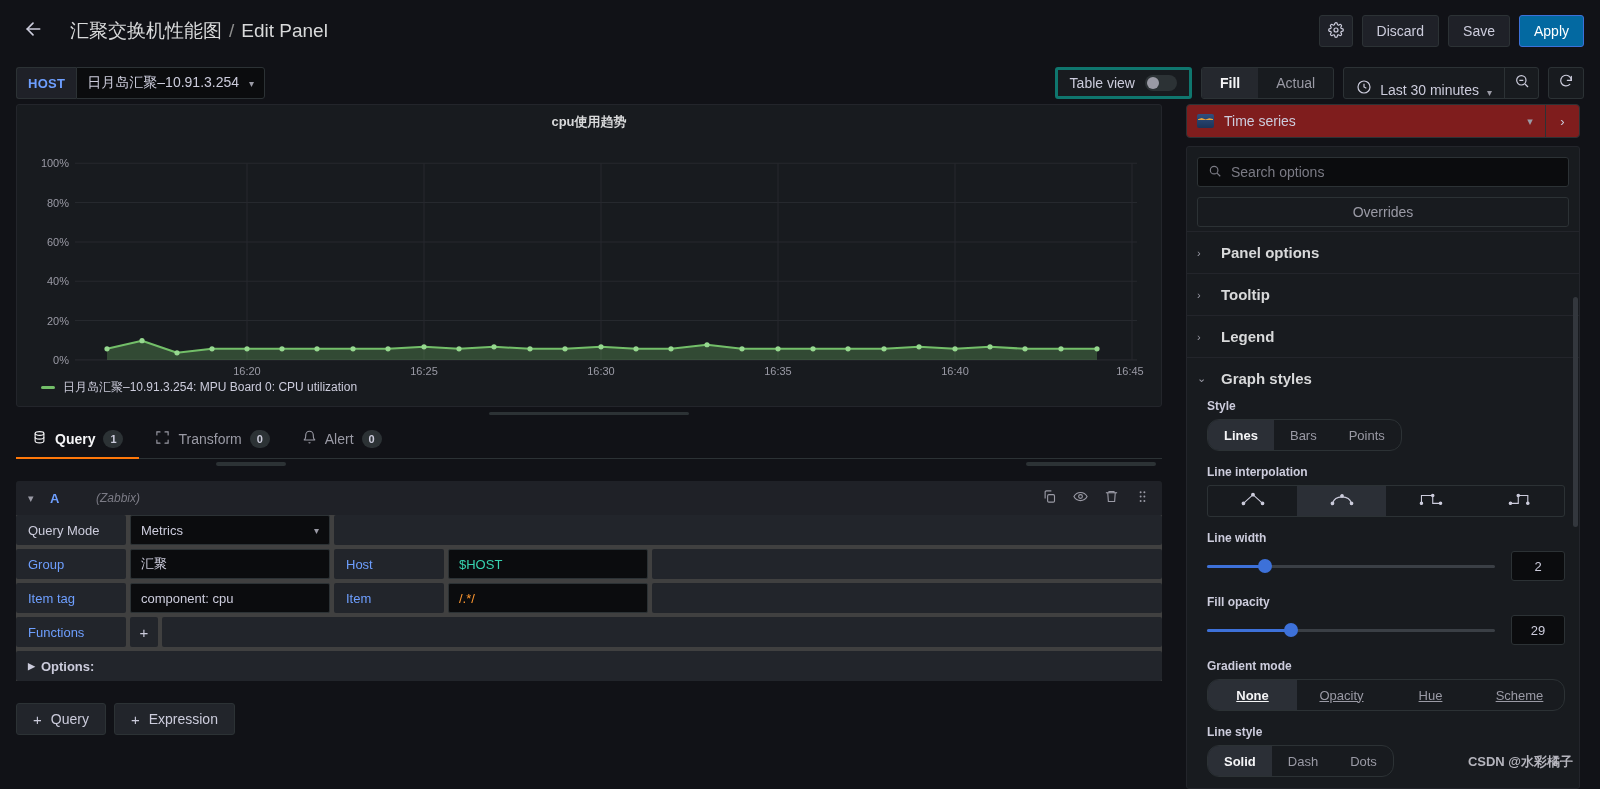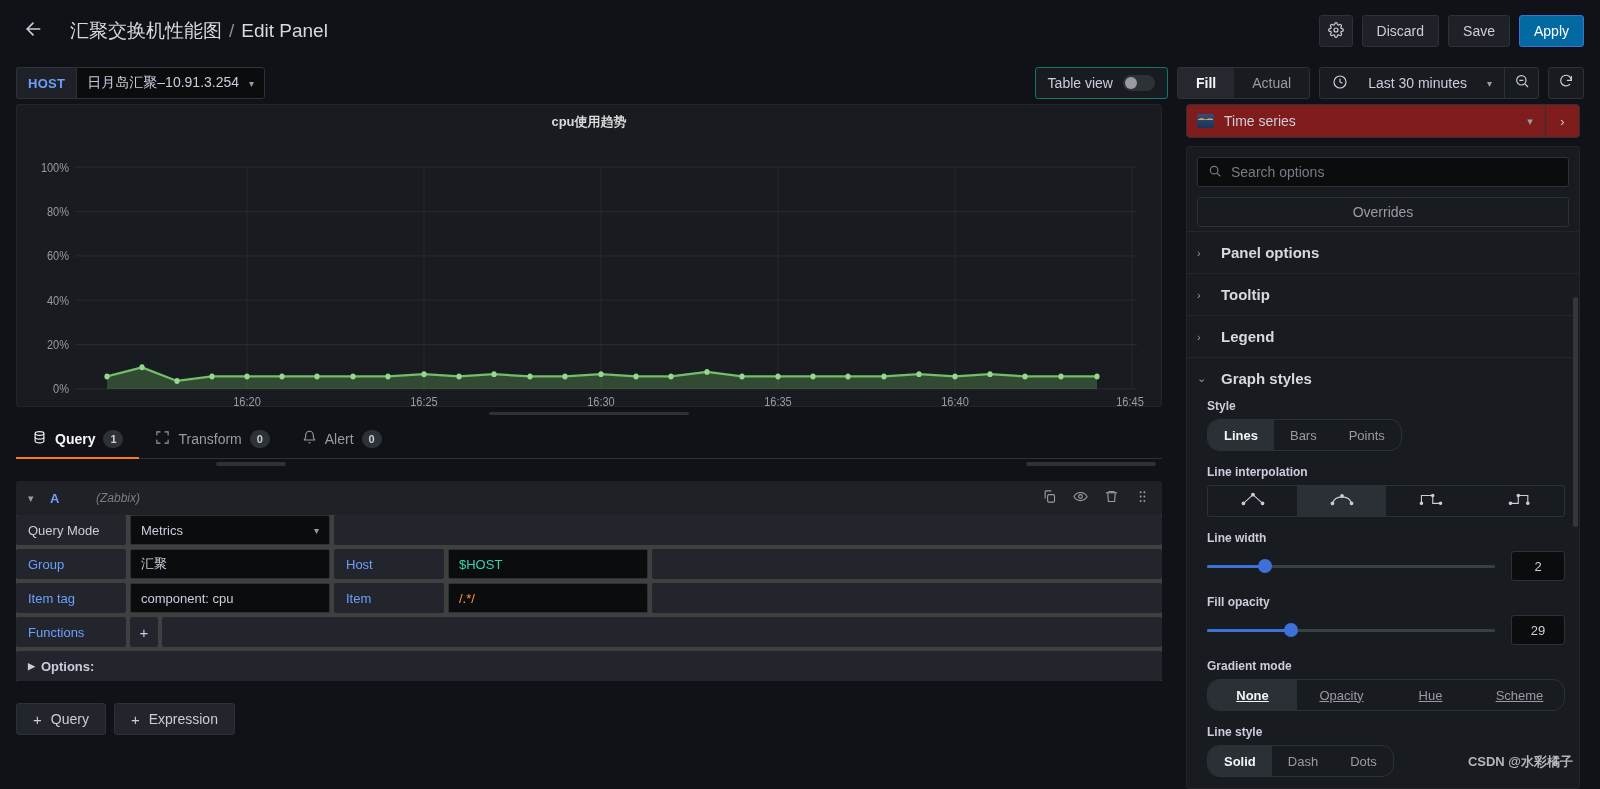--- a/index.html
+++ b/index.html
@@ -54,21 +54,21 @@
     height: 32px; min-width: 188px; padding: 0 10px; display: flex; align-items: center;
     justify-content: space-between; gap: 10px;
     background: #0b0c0e; border: 1px solid #2c3235; border-radius: 0 3px 3px 0;
     color: #ccccdc; font-size: 14px; cursor: pointer;
   }
   .caret { font-size: 10px; color: #9a9aa5; }
 
   .subbar-center { margin-left: auto; display: flex; align-items: center; gap: 9px; }
   .tableview-box {
     height: 32px; display: flex; align-items: center; gap: 10px;
-    padding: 0 12px; background: #181b1f; border: 1px solid #0f766e; border-radius: 3px;
+    padding: 0 12px; background: #181b1f; border: 3px solid #0f766e; border-radius: 3px;
     font-size: 14px; color: #ccccdc; cursor: pointer;
   }
   .switch {
     width: 32px; height: 16px; border-radius: 9px; background: #2c3235;
     position: relative; display: inline-block;
   }
   .switch .knob {
     position: absolute; top: 2px; left: 2px; width: 12px; height: 12px;
     border-radius: 50%; background: #9a9aa5;
   }
@@ -80,21 +80,21 @@
     height: 100%; padding: 0 18px; display: flex; align-items: center;
     font-size: 14px; color: #9a9aa5; cursor: pointer;
   }
   .radio-group .opt.active { background: #25282e; color: #f5f5f7; font-weight: 600; }
 
   .timepicker {
     height: 32px; display: flex; align-items: center; background: #181b1f;
     border: 1px solid #2c3235; border-radius: 3px; overflow: hidden;
   }
   .timepicker .tp-main {
-    height: 100%; display: flex; align-items: center; gap: 20px; padding: 0 12px;
+    height: 100%; display: flex; align-items: flex-end; gap: 8px; padding: 0 12px;
     font-size: 14px; color: #ccccdc; cursor: pointer;
   }
   .timepicker .tp-zoom {
     height: 100%; width: 34px; display: flex; align-items: center; justify-content: center;
     border-left: 1px solid #2c3235; cursor: pointer; color: #ccccdc;
   }
   .icon-btn-sq {
     height: 32px; width: 36px; display: flex; align-items: center; justify-content: center;
     background: #181b1f; border: 1px solid #2c3235; border-radius: 3px; cursor: pointer;
     color: #ccccdc;
@@ -462,20 +462,24 @@
 
           <g fill="#9a9aa5" font-size="11" font-family="Liberation Sans, sans-serif" text-anchor="middle">
             <text x="230" y="240">16:20</text>
             <text x="407" y="240">16:25</text>
             <text x="584" y="240">16:30</text>
             <text x="761" y="240">16:35</text>
             <text x="938" y="240">16:40</text>
             <text x="1113" y="240">16:45</text>
           </g>
         </svg>
+      </div>
+      <div class="legend-row">
+        <span class="legend-swatch"></span>
+        <span>日月岛汇聚–10.91.3.254: MPU Board 0: CPU utilization</span>
       </div>
     </div>
 
     <div class="panel-resizer">
       <div class="bar"></div>
     </div>
 
     <div class="tabs">
       <div class="tab active">
         <span>

